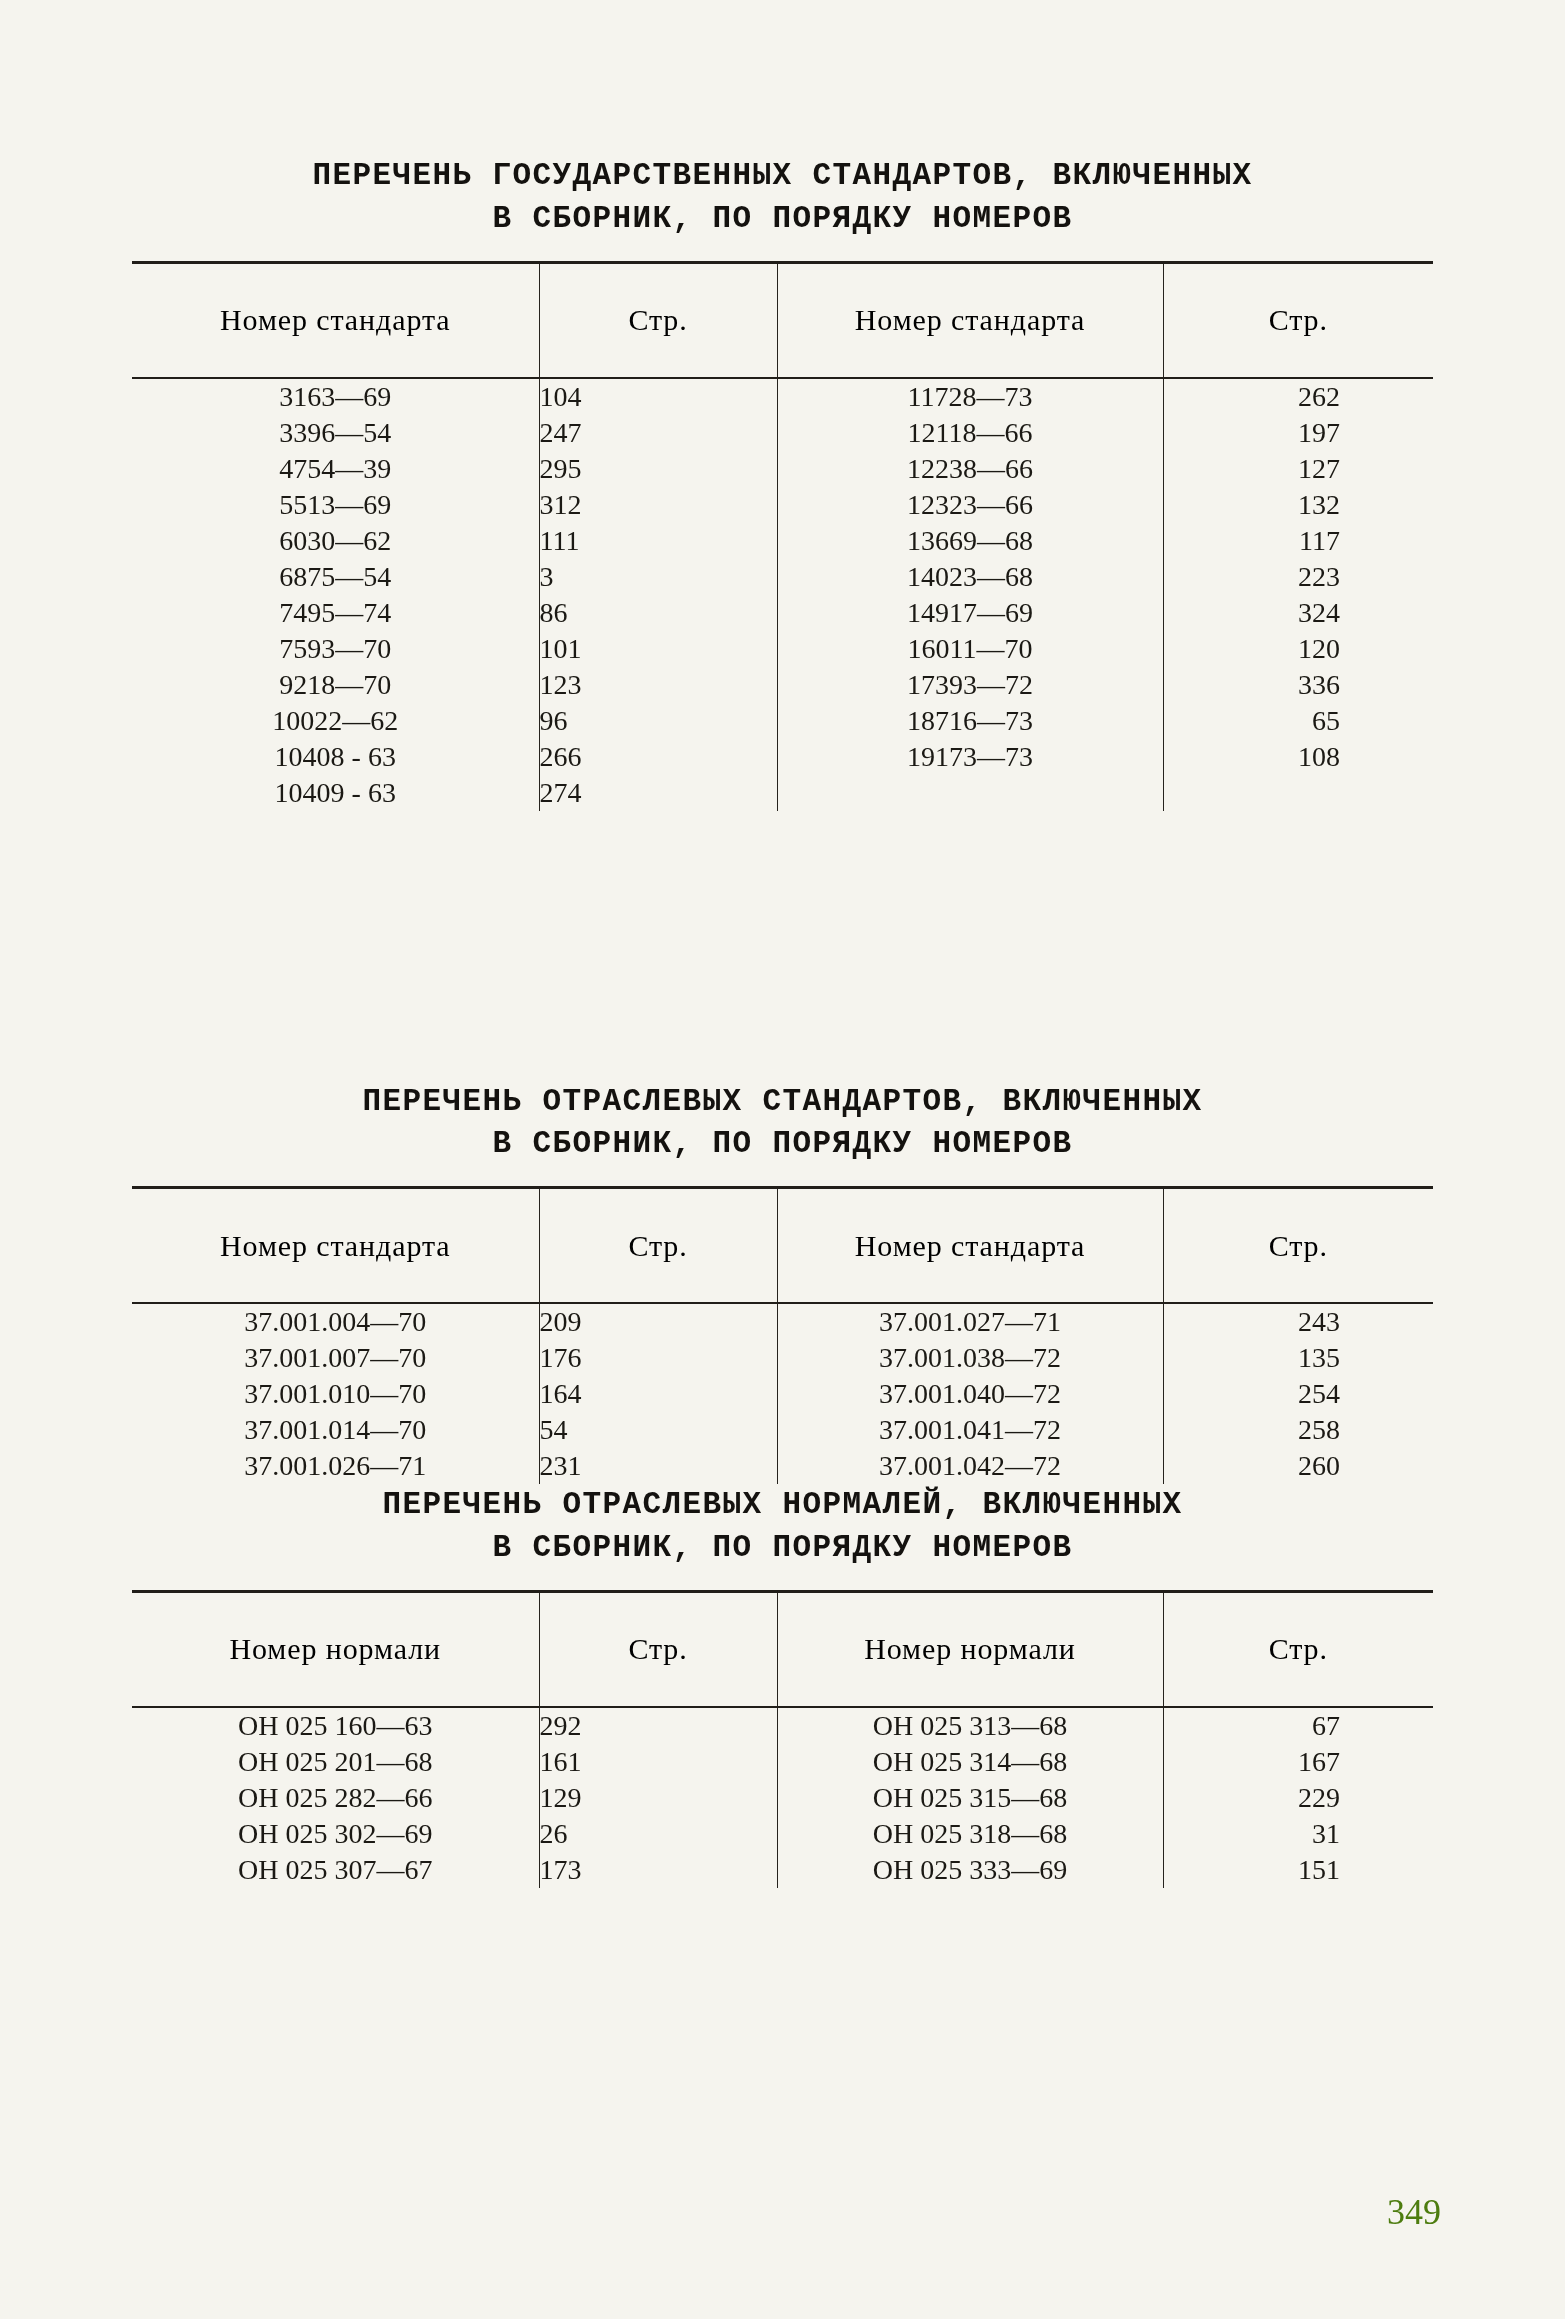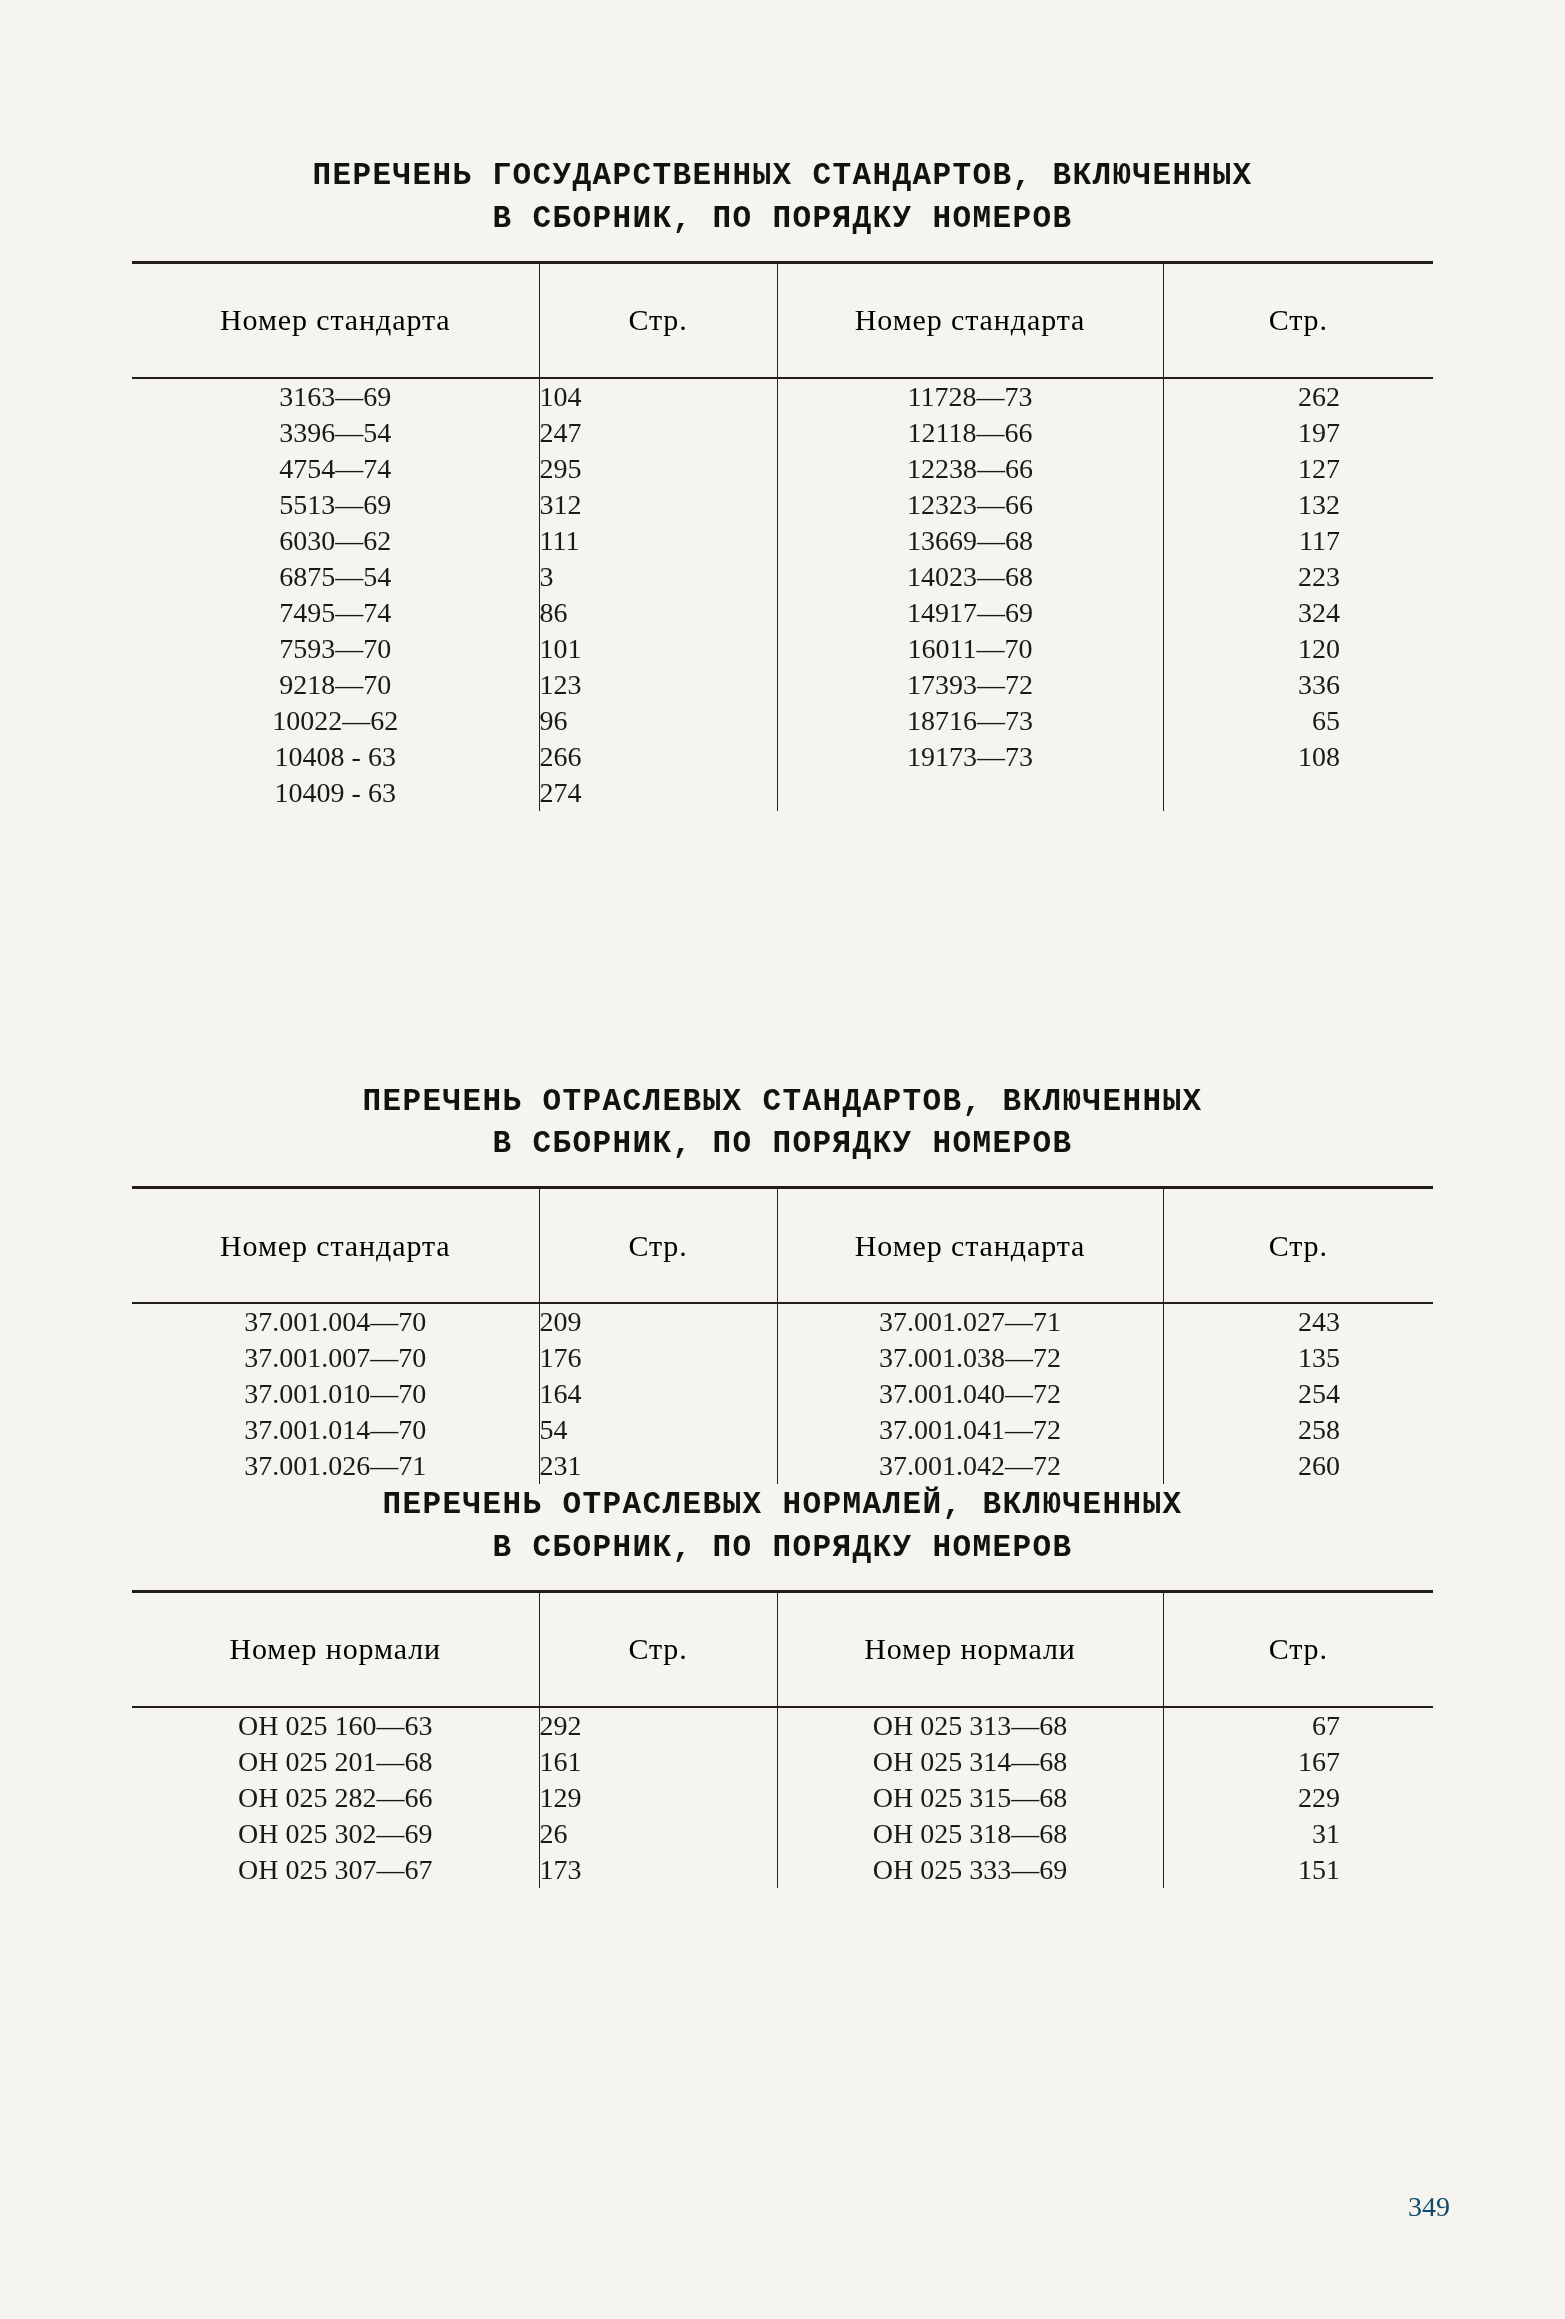--- a/index.html
+++ b/index.html
@@ -68,23 +68,23 @@
   .index-table tbody td.c1 { text-align: left; padding-right: 84px; }
   .index-table tbody td.c3 { text-align: right; padding-right: 93px; }
   .index-table tbody tr:first-child td { }
 
   .sec-2 { margin-top: 270px; }
   .sec-3 { }
 
   .folio {
     position: absolute;
     top: 2191px;
-    right: 115px;
-    font-size: 28px;
-    color: #0c4a6e;
+    right: 124px;
+    font-size: 36px;
+    color: #4d7c0f;
   }
 </style>
 </head>
 <body>
 
 <div class="page">
 
   <section class="index-section sec-1">
     <h2 class="section-title">
       <span class="title-line">ПЕРЕЧЕНЬ ГОСУДАРСТВЕННЫХ СТАНДАРТОВ, ВКЛЮЧЕННЫХ</span>
@@ -112,21 +112,21 @@
             <td class="c2">11728—73</td>
             <td class="c3">262</td>
           </tr>
           <tr>
             <td class="c0">3396—54</td>
             <td class="c1">247</td>
             <td class="c2">12118—66</td>
             <td class="c3">197</td>
           </tr>
           <tr>
-            <td class="c0">4754—74</td>
+            <td class="c0">4754—39</td>
             <td class="c1">295</td>
             <td class="c2">12238—66</td>
             <td class="c3">127</td>
           </tr>
           <tr>
             <td class="c0">5513—69</td>
             <td class="c1">312</td>
             <td class="c2">12323—66</td>
             <td class="c3">132</td>
           </tr>

